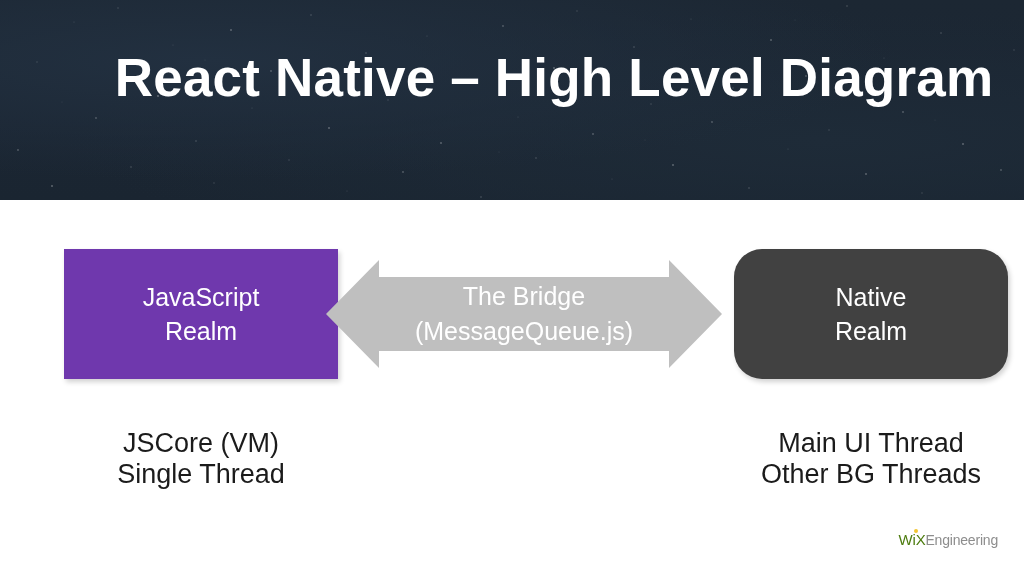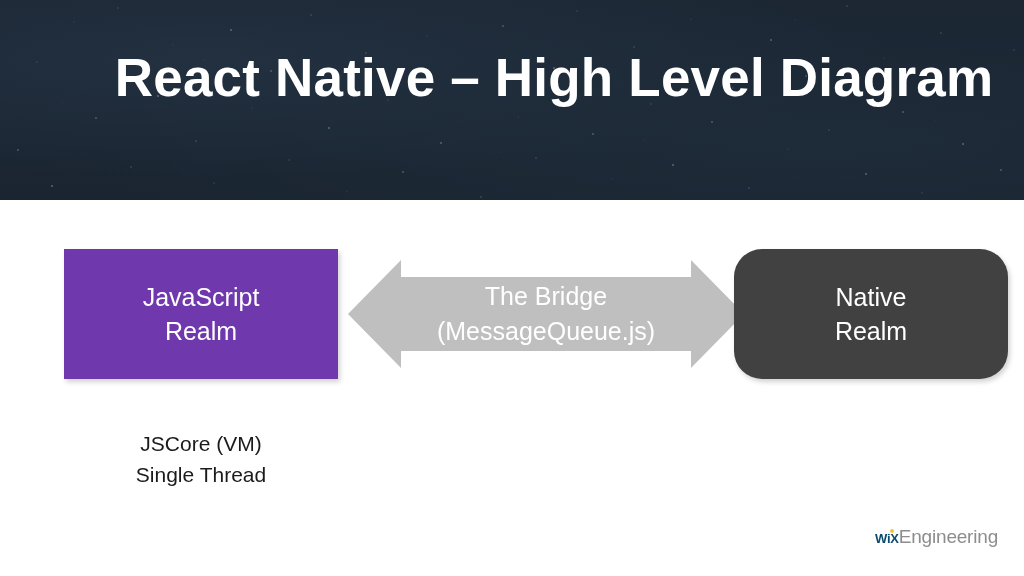--- a/index.html
+++ b/index.html
@@ -90,21 +90,21 @@
   }
   #native-realm-box {
     left: 706px;
     background: #414141;
     border-radius: 28px;
   }
 
   
   #bridge {
     position: absolute;
-    left: 320px;
+    left: 298px;
     top: 58px;
     width: 451px;
     height: 112px;
   }
   #bridge svg {
     position: absolute;
     left: 0; top: 0;
     width: 396px;
     height: 112px;
     display: block;
@@ -126,55 +126,55 @@
     white-space: pre-line;
   }
 
   
   .caption {
     position: absolute;
     top: 228px;
     width: 274px;
     text-align: center;
     color: #1b1b1b;
-    font-size: 21px;
+    font-size: 27px;
     font-weight: 400;
     line-height: 31px;
     white-space: pre-line;
   }
   #js-caption { left: 36px; }
   #native-caption { left: 706px; }
 
   
   #footer-logo {
     position: absolute;
     right: 26px;
     bottom: 28px;
     display: flex;
     align-items: baseline;
     white-space: nowrap;
   }
   #logo-wix {
-    font-size: 13px;
-    font-weight: 700;
-    color: #0c4a6e;
+    font-size: 15px;
+    font-weight: 400;
+    color: #4d7c0f;
     letter-spacing: -0.2px;
     position: relative;
   }
   #logo-dot {
     position: absolute;
     left: 15.5px;
     top: -2.5px;
     width: 4px;
     height: 4px;
     background: #f3c633;
     border-radius: 50%;
   }
   #logo-engineering {
-    font-size: 19px;
+    font-size: 14px;
     font-weight: 400;
     color: #8d8d8d;
     letter-spacing: -0.2px;
   }
 </style>
 </head>
 <body>
 
 <div id="slide">
 
@@ -261,20 +261,22 @@
 (MessageQueue.js)</div>
     </div>
 
     <div id="native-realm-box" class="realm-box">
       <div class="realm-label">Native
 Realm</div>
     </div>
 
     <div id="js-caption" class="caption">JSCore (VM)
 Single Thread</div>
+    <div id="native-caption" class="caption">Main UI Thread
+Other BG Threads</div>
 
   </div>
 
   <div id="footer-logo">
     <span id="logo-wix">
       <span>WiX</span>
       <span id="logo-dot"></span>
     </span>
     <span id="logo-engineering">Engineering</span>
   </div>

